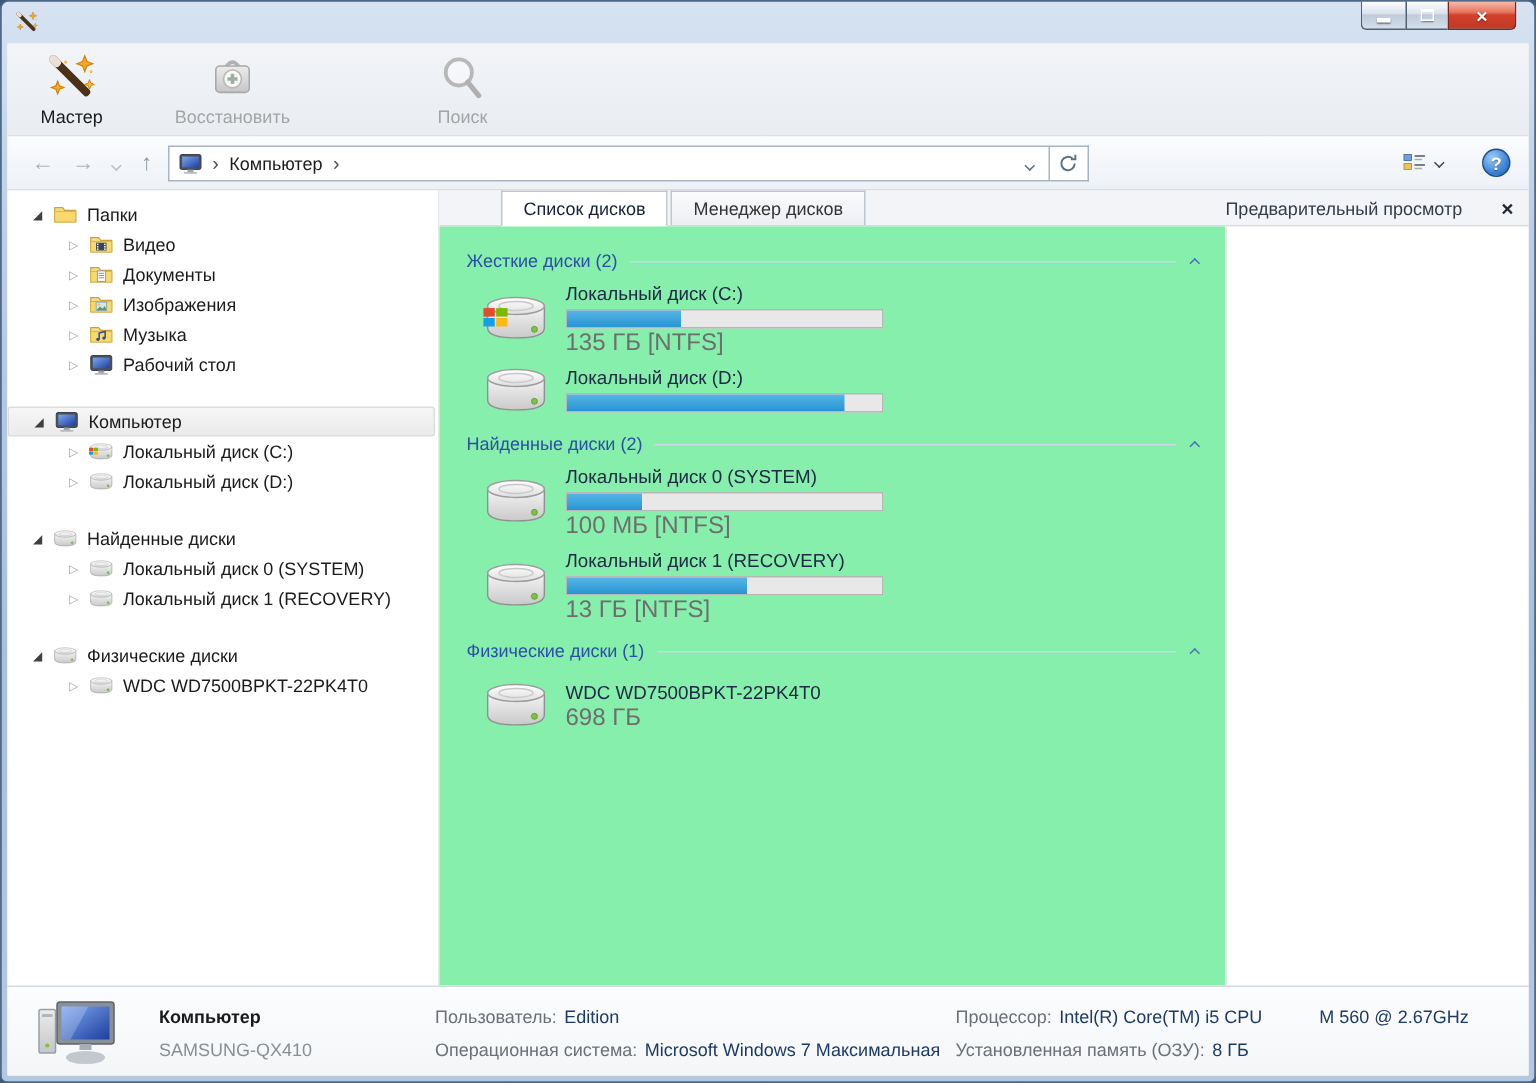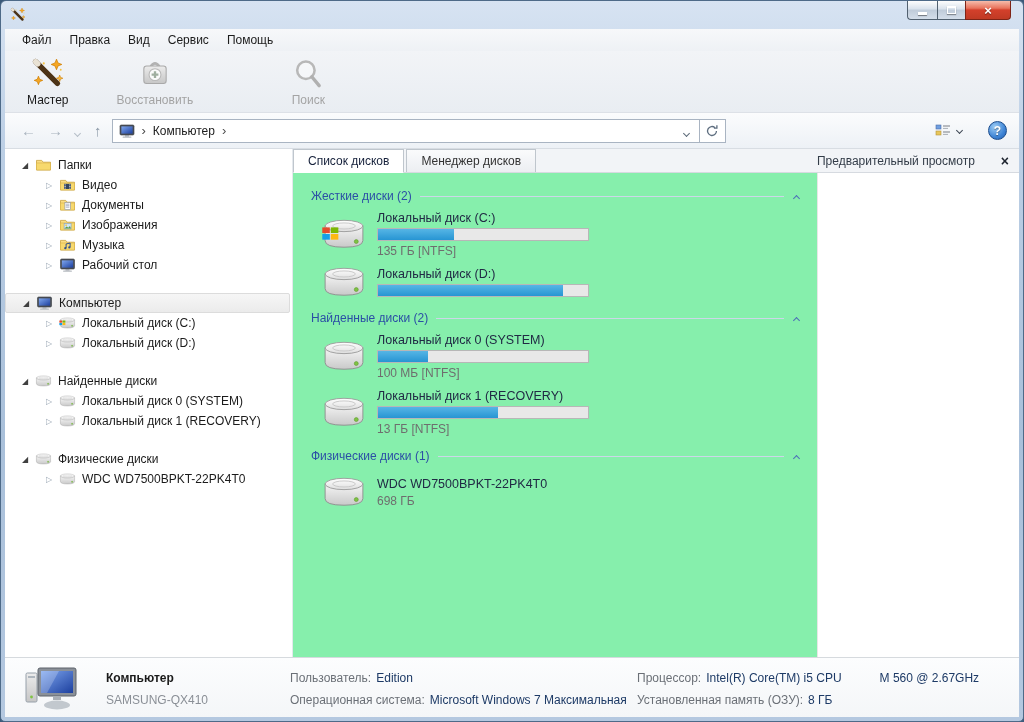--- a/index.html
+++ b/index.html
@@ -61,21 +61,21 @@
   .tree-row { height:20px; display:flex; align-items:center; font-size:12px; color:#1b1b1b; }
   .tree-row .exp { width:12px; text-align:center; font-size:8px; color:#9aa7b4; margin-left:14px; }
   .tree-row .exp.open { color:#404040; }
   .tree-row.child .exp { margin-left:38px; }
   .tree-row .ticn { width:17px; height:16px; margin:0 6px 0 4px; flex:0 0 auto; }
   .tree-row.selected { background:linear-gradient(180deg,#f6f6f6,#ebebeb); border:1px solid #dcdcdc; border-radius:2px; margin-right:2px; }
   .tree-gap { height:18px; }
 
   .content { flex:1; display:flex; flex-direction:column; min-width:0; }
   .tabstrip { height:24px; background:#f2f4f7; border-bottom:1px solid #d6dae0; display:flex; align-items:flex-end; }
-  .tab { font-size:12px; padding:4px 14px 4px; border:1px solid #bfc6cd; border-bottom:none; margin-bottom:-1px; }
+  .tab { font-size:12px; padding:4px 14px 4px; border:1px solid #bfc6cd; border-bottom:none; margin-bottom:-1px;margin-left:41px; }
   .tab.active { background:#fff; color:#15203a; border-bottom:1px solid #fff; }
   .tab.inactive { background:linear-gradient(180deg,#fafbfc,#eceef2); color:#333; margin-left:2px; margin-bottom:0; }
   .preview-head { margin-left:auto; display:flex; align-items:center; padding:0 10px 4px 0; }
   .preview-title { font-size:12px; color:#333c48; margin-right:26px; }
   .preview-close { font-size:14px; color:#1f2530; font-weight:bold; line-height:1; }
 
   .panes { flex:1; display:flex; min-height:0; }
   .disklist { width:524px; background:#86efac; padding:14px 14px 0 18px; overflow:hidden; }
   .preview-pane { flex:1; background:#fff; border-left:1px solid #e7e7e7; }
 
@@ -84,21 +84,21 @@
   .sec-title { font-size:12px; color:#2b4fa5; white-space:nowrap; }
   .sec-line { flex:1; height:1px; background:#ccd7e8; margin:0 10px 0 8px; }
   .sec-arrow { color:#4d6fb8; margin-right:4px; }
   .disk-item { display:flex; margin-bottom:6px; }
   .disk-icn-wrap { width:66px; display:flex; align-items:center; justify-content:center; }
   .disk-icn { width:46px; height:34px; }
   .disk-text { flex:0 0 auto; }
   .disk-name { font-size:12.5px; color:#202a44; height:18px; line-height:18px; }
   .bar { width:212px; height:13px; border:1px solid #b7b7b7; background:#e8e8e8; margin:1px 0 2px; }
   .bar-fill { height:100%; background:linear-gradient(180deg,#56b5e5,#2795d3); }
-  .disk-size { font-size:12px; color:#6e6e6e; height:16px; line-height:16px; }
+  .disk-size { font-size:16px; color:#6e6e6e; height:16px; line-height:16px; }
 
   
   .statusbar { height:60px; background:linear-gradient(180deg,#fcfdfe,#f4f6f8); border-top:1px solid #d6dade; position:relative; }
   .sb-ico { position:absolute; left:20px; top:6px; width:56px; height:48px; }
   .sb-col1 { position:absolute; left:101px; top:9px; }
   .sb-col2 { position:absolute; left:241px; top:9px; }
   .sb-col3 { position:absolute; left:588px; top:9px; }
   .sb-line { height:22px; display:flex; align-items:center; font-size:12px; white-space:nowrap; }
   .sb-strong { color:#1a1a1a; font-weight:bold; }
   .sb-muted { color:#8a8f96; }
@@ -244,27 +244,20 @@
           <span class="glyph-max"></span>
         </div>
       <div class="wbtn close">
           <span class="glyph-close">×</span>
         </div>
     </div>
   </div>
 
   <div class="frame-inner">
 
-    <div class="menubar">
-      <span class="menu-item">Файл</span>
-      <span class="menu-item">Правка</span>
-      <span class="menu-item">Вид</span>
-      <span class="menu-item">Сервис</span>
-      <span class="menu-item">Помощь</span>
-    </div>
 
     <div class="toolbar">
       <div class="tbtn">
         <svg class="ticon">
             <use href="#sym-wand"></use>
           </svg>
         <span class="tlabel">Мастер</span>
       </div>
       <div class="tbtn disabled restore">
         <svg class="ticon">

